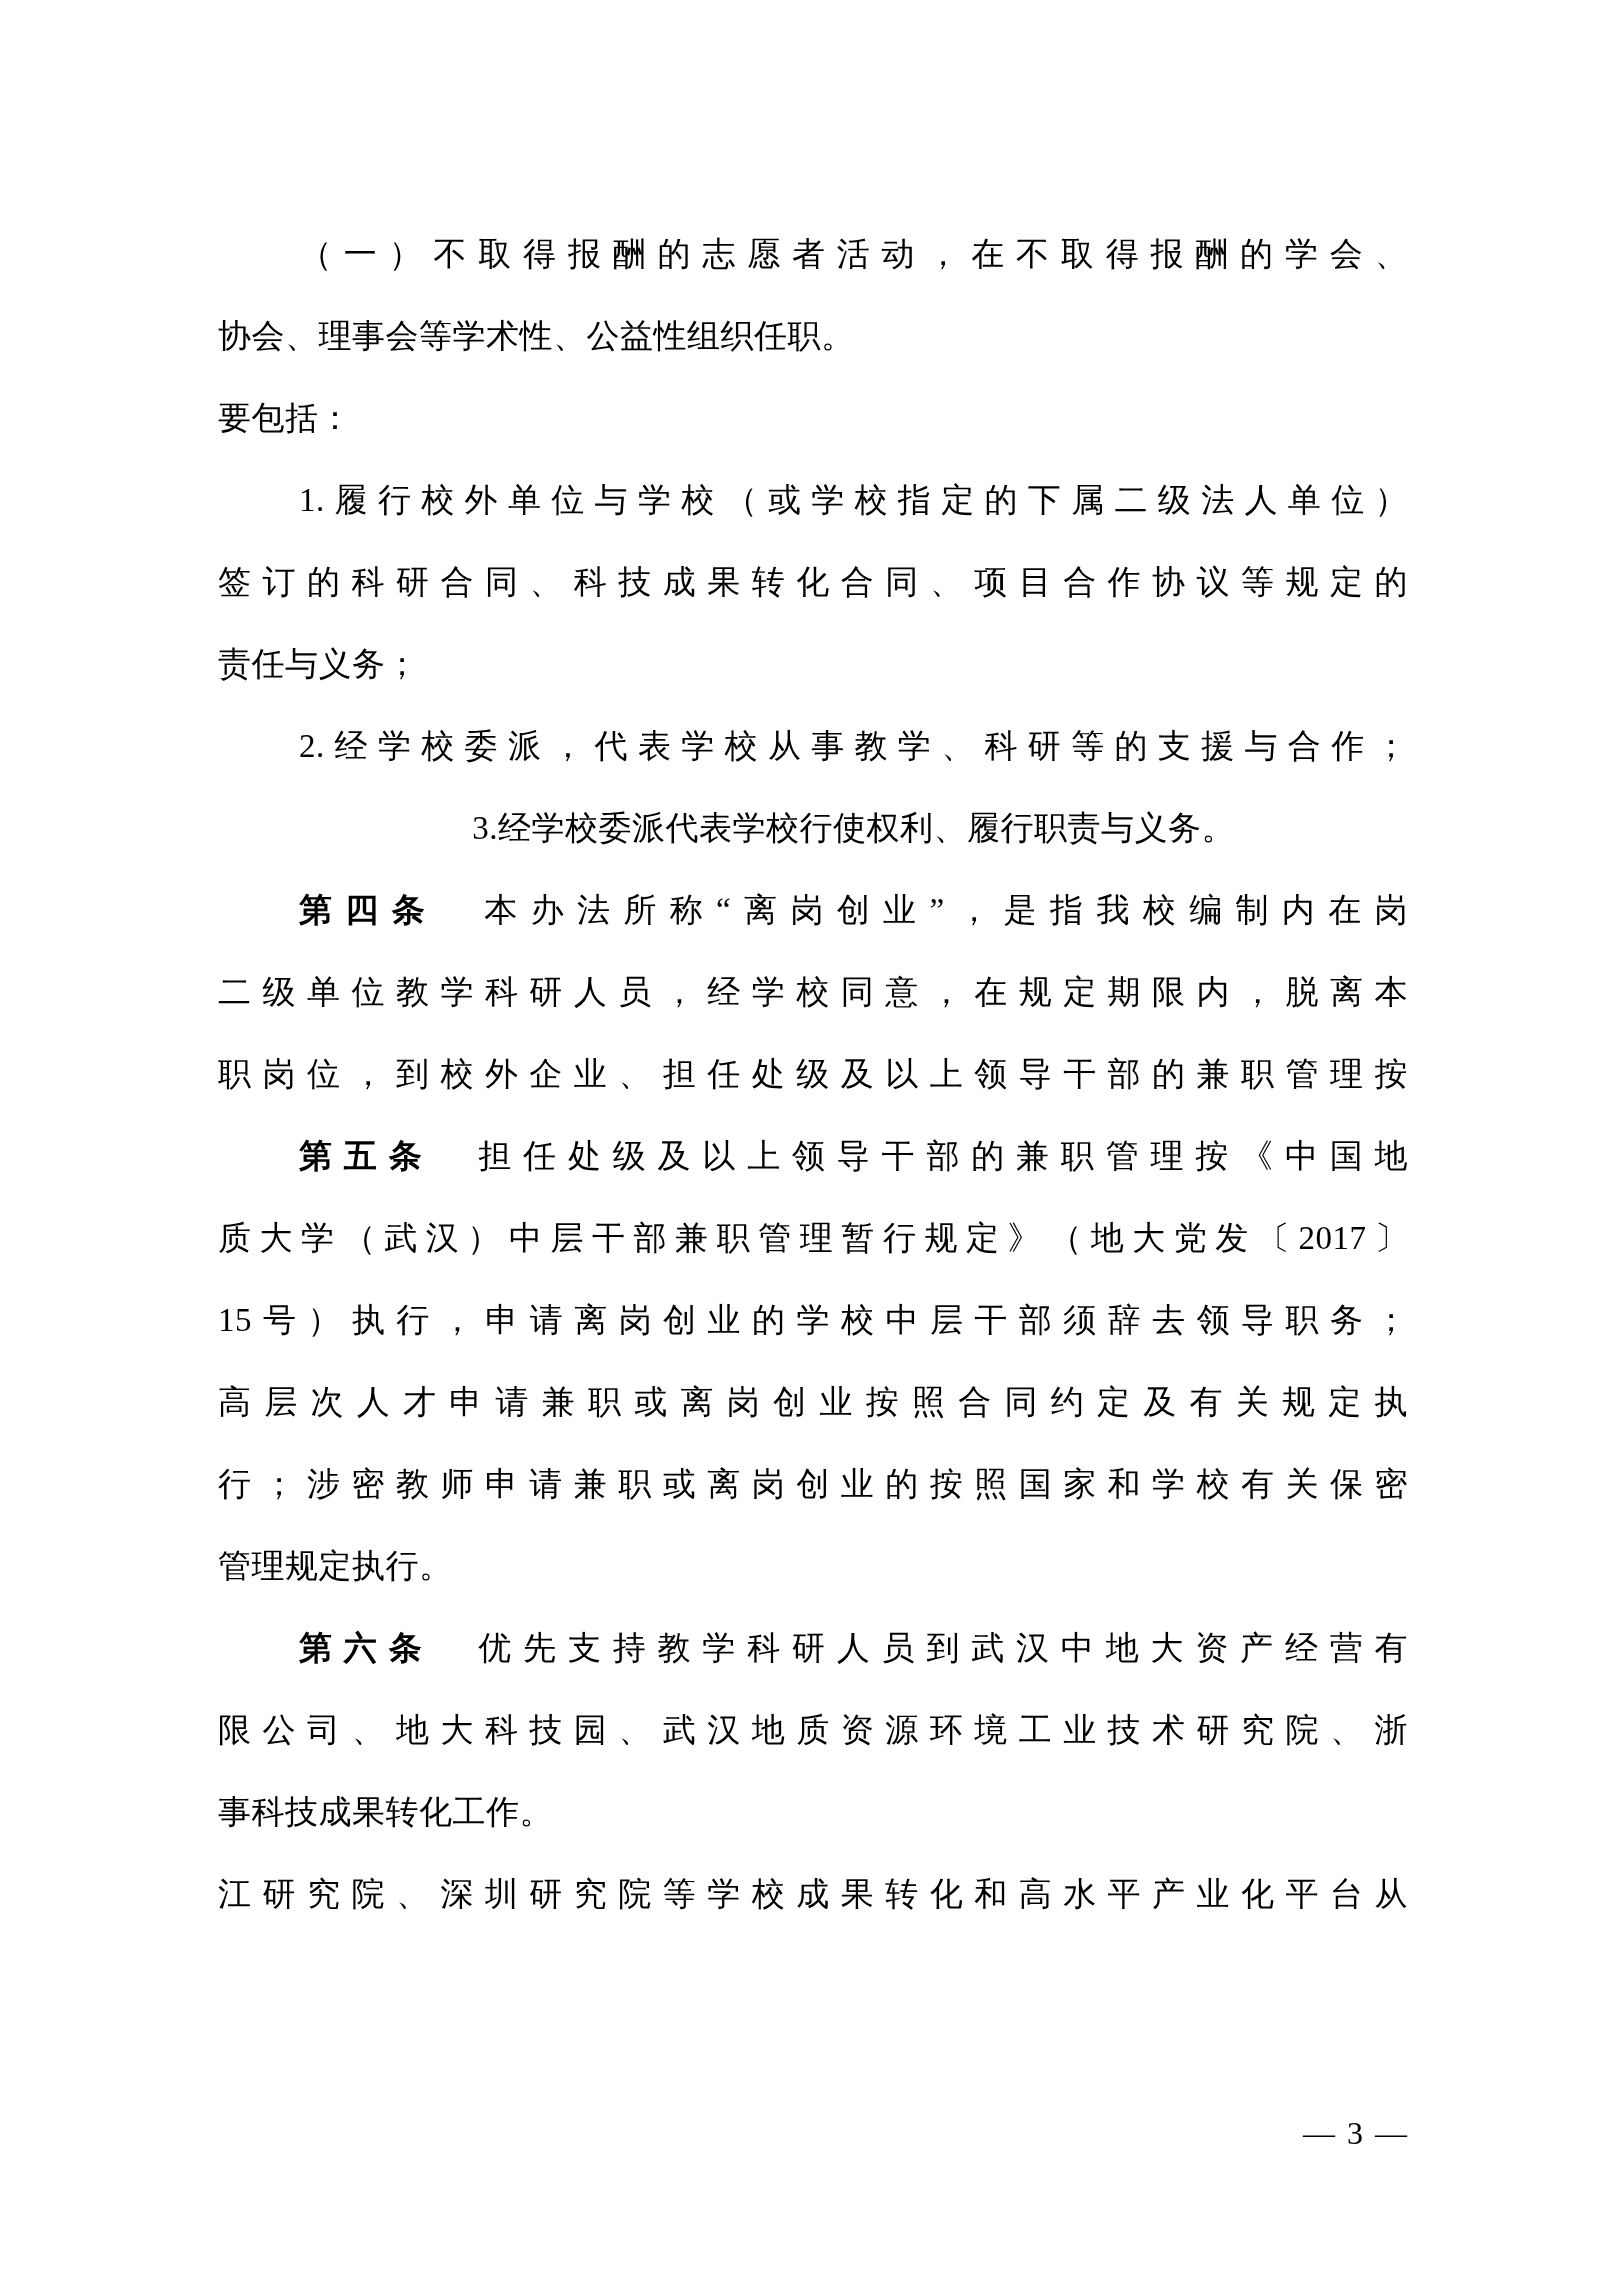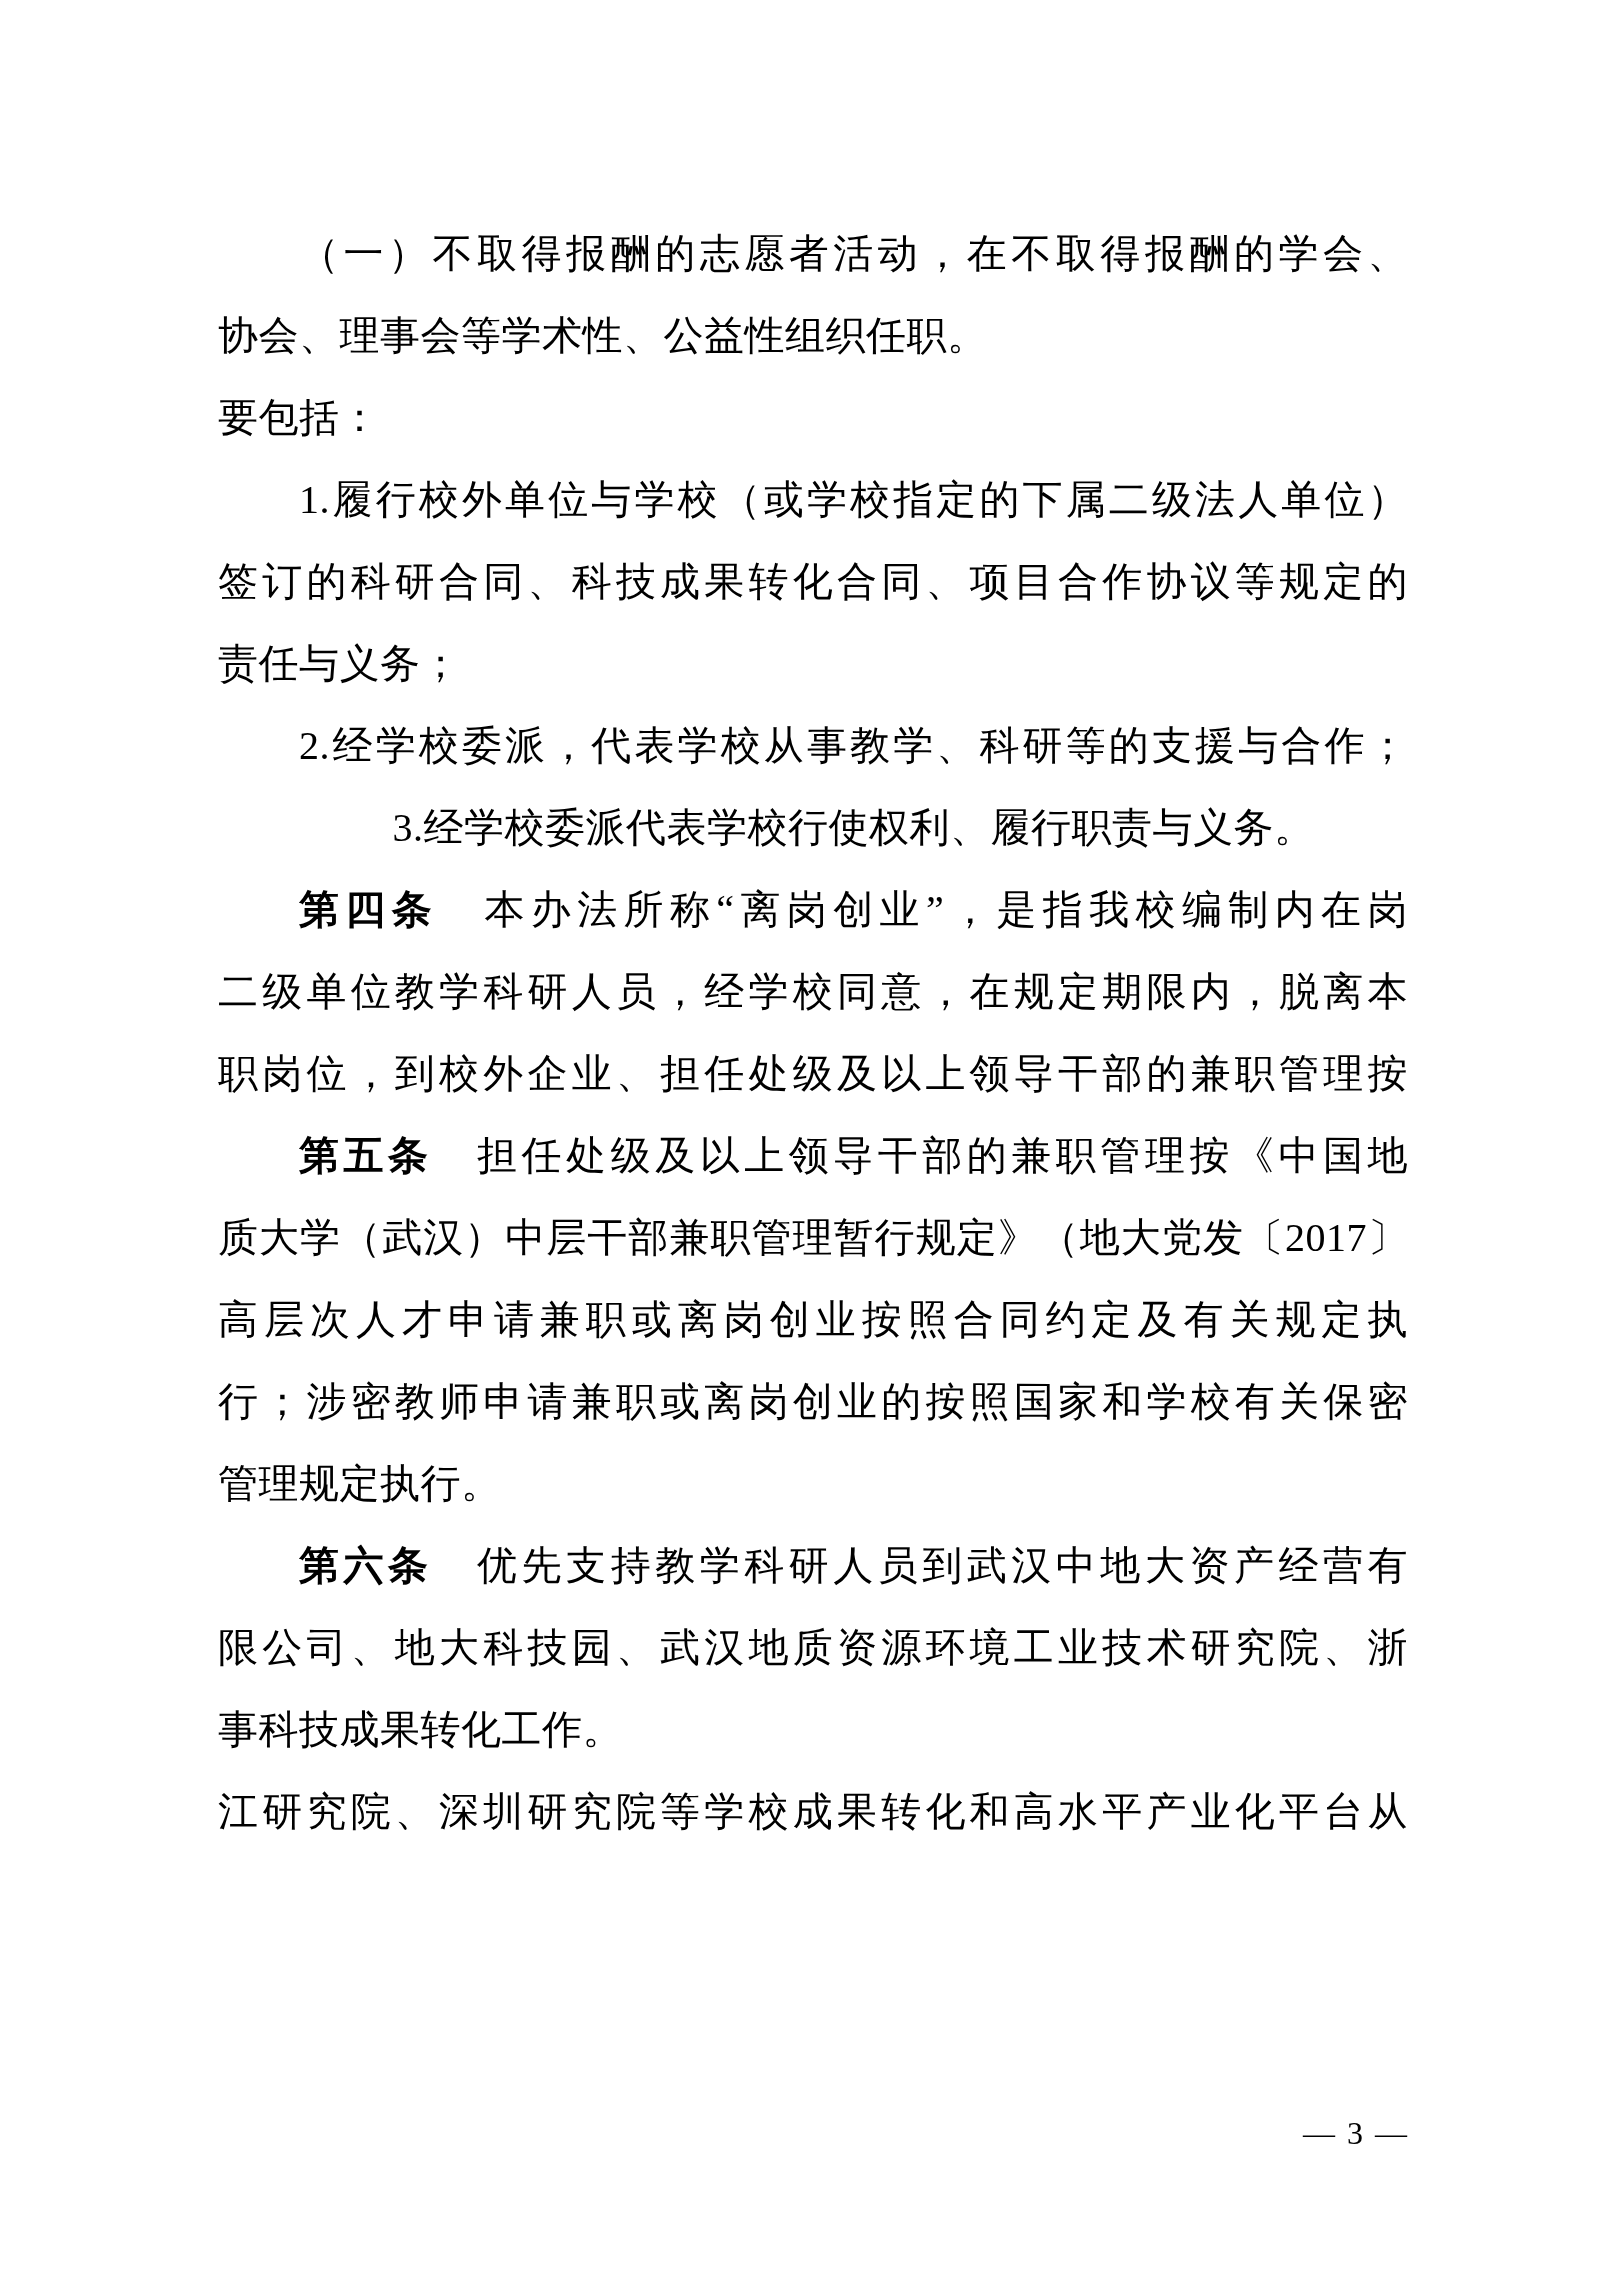--- a/index.html
+++ b/index.html
@@ -18,21 +18,21 @@
   }
   .text-block {
     position: absolute;
     left: 218px;
     top: 213px;
     width: 1190px;
   }
   .line {
     height: 82px;
     line-height: 82px;
-    font-size: 40px;
+    font-size: 33px;
     letter-spacing: 0.5px;
     white-space: normal;
     text-align: left;
   }
   .line.indent {
     padding-left: 81px;
     text-align: center;
   }
   .line.fill {
     text-align: justify;
@@ -64,20 +64,21 @@
       <div class="line indent fill"><span class="run">1.履行校外单位与学校（或学校指定的下属二级法人单位）</span></div>
       <div class="line fill"><span class="run">签订的科研合同、科技成果转化合同、项目合作协议等规定的</span></div>
       <div class="line"><span class="run">责任与义务；</span></div>
       <div class="line indent fill"><span class="run">2.经学校委派，代表学校从事教学、科研等的支援与合作；</span></div>
       <div class="line indent"><span class="run">3.经学校委派代表学校行使权利、履行职责与义务。</span></div>
       <div class="line indent fill"><span class="run bold">第四条</span><span class="run">　本办法所称“离岗创业”，是指我校编制内在岗</span></div>
       <div class="line fill"><span class="run">二级单位教学科研人员，经学校同意，在规定期限内，脱离本</span></div>
       <div class="line fill"><span class="run">职岗位，到校外企业、担任处级及以上领导干部的兼职管理按</span></div>
       <div class="line indent fill"><span class="run bold">第五条</span><span class="run">　担任处级及以上领导干部的兼职管理按《中国地</span></div>
       <div class="line fill"><span class="run">质大学（武汉）中层干部兼职管理暂行规定》（地大党发〔2017〕</span></div>
+      <div class="line fill"><span class="run">15号）执行，申请离岗创业的学校中层干部须辞去领导职务；</span></div>
       <div class="line fill"><span class="run">高层次人才申请兼职或离岗创业按照合同约定及有关规定执</span></div>
       <div class="line fill"><span class="run">行；涉密教师申请兼职或离岗创业的按照国家和学校有关保密</span></div>
       <div class="line"><span class="run">管理规定执行。</span></div>
       <div class="line indent fill"><span class="run bold">第六条</span><span class="run">　优先支持教学科研人员到武汉中地大资产经营有</span></div>
       <div class="line fill"><span class="run">限公司、地大科技园、武汉地质资源环境工业技术研究院、浙</span></div>
       <div class="line"><span class="run">事科技成果转化工作。</span></div>
       <div class="line fill"><span class="run">江研究院、深圳研究院等学校成果转化和高水平产业化平台从</span></div>
     </div>
   <div class="page-number">— 3 —</div>
 </div>

